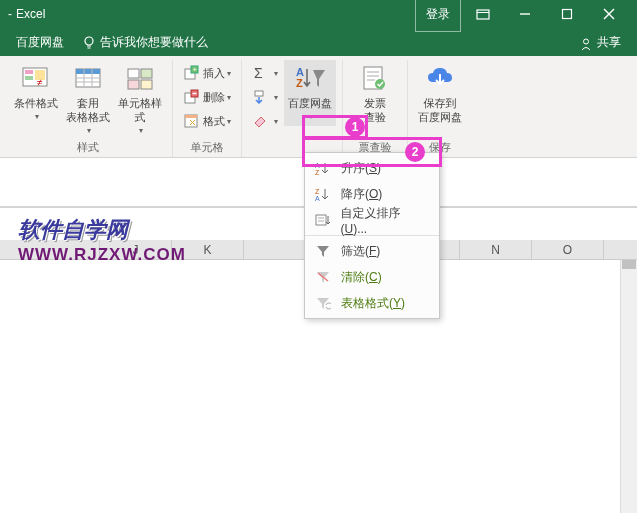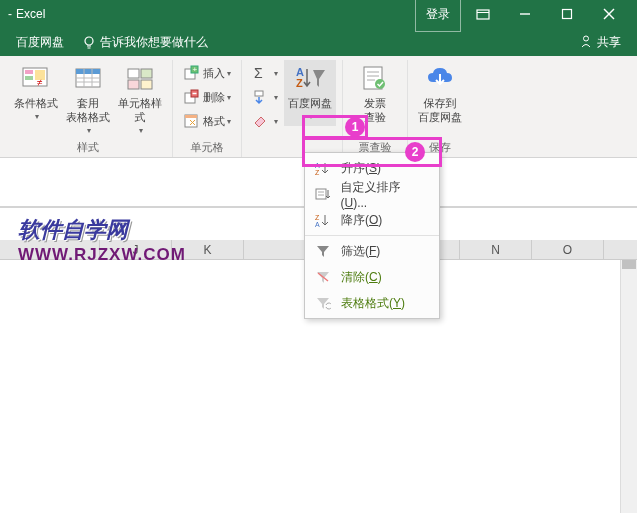--- a/index.html
+++ b/index.html
@@ -8,21 +8,21 @@
 .titlebar .app-name{margin-left:4px}
 .titlebar .spacer{flex:1}
 .tb-btn{display:inline-flex;align-items:center;justify-content:center;height:36px;padding:0 10px;margin-left:2px;font-size:12px}
 .tb-login{border:1px solid rgba(255,255,255,.5)}
 .tb-win{width:40px;padding:0}
 .tb-win svg{stroke:#fff}
 .tb-close{width:40px;padding:0}
 .quickbar{height:28px;background:#217346;display:flex;align-items:center;color:#fff;font-size:12px;padding:0 16px}
 .qb-item{margin-right:18px;display:inline-flex;align-items:center}
 .qb-item .bulb{margin-right:4px}
-.share{margin-left:auto;display:inline-flex;align-items:flex-start}
+.share{margin-left:auto;display:inline-flex;align-items:flex-end}
 .share svg{margin-right:4px}
 .ribbon{height:102px;background:#f3f2f1;border-bottom:1px solid #d4d4d4;display:flex;padding:4px 4px 0 4px}
 .rgroup{display:flex;flex-direction:column;align-items:center;padding:0 6px;border-right:1px solid #e1e1e1}
 .rgroup:last-child{border-right:none}
 .rgroup-body{flex:1;display:flex;align-items:flex-start}
 .rgroup-label{font-size:11px;color:#666;padding-bottom:2px}
 .bigbtn{display:flex;flex-direction:column;align-items:center;width:52px;padding:2px 0;font-size:11px;color:#444;text-align:center;line-height:14px}
 .bigbtn .ico{width:32px;height:32px;margin-bottom:2px;display:flex;align-items:center;justify-content:center}
 .smallbtns{display:flex;flex-direction:column;gap:2px;padding-top:2px}
 .smallbtn{display:flex;align-items:center;font-size:11px;color:#444;height:22px;padding:0 4px}
@@ -308,38 +308,38 @@
           <text x="0" y="7" font-size="7" fill="#4472c4">A</text>
           <text x="0" y="14" font-size="7" fill="#c55a11">Z</text>
           <path d="M10 2 L10 12 M7 9 L10 12 L13 9" fill="none" stroke="#666"></path>
         </svg>
       </span>
     <span><span>升序(</span><span class="key">S</span><span>)</span></span>
   </div>
   <div class="dd-item">
     <span class="ico">
         <svg width="16" height="14">
+          <text x="0" y="7" font-size="7" fill="#c55a11">Z</text>
+          <text x="0" y="14" font-size="7" fill="#4472c4">A</text>
+          <path d="M10 2 L10 12 M7 9 L10 12 L13 9" fill="none" stroke="#666"></path>
+        </svg>
+      </span>
+    <span><span>降序(</span><span class="key">O</span><span>)</span></span>
+  </div>
+  <div class="dd-item">
+    <span class="ico">
+        <svg width="16" height="14">
           <rect x="1" y="2" width="10" height="10" fill="#fff" stroke="#888"></rect>
           <line x1="3" y1="5" x2="9" y2="5" stroke="#aaa"></line>
           <line x1="3" y1="8" x2="9" y2="8" stroke="#aaa"></line>
           <path d="M13 3 L13 11 M11 9 L13 11 L15 9" fill="none" stroke="#666"></path>
         </svg>
       </span>
     <span><span>自定义排序(</span><span class="key">U</span><span>)...</span></span>
   </div>
-  <div class="dd-item">
-    <span class="ico">
-        <svg width="16" height="14">
-          <text x="0" y="7" font-size="7" fill="#c55a11">Z</text>
-          <text x="0" y="14" font-size="7" fill="#4472c4">A</text>
-          <path d="M10 2 L10 12 M7 9 L10 12 L13 9" fill="none" stroke="#666"></path>
-        </svg>
-      </span>
-    <span><span>降序(</span><span class="key">O</span><span>)</span></span>
-  </div>
   <div class="dd-sep"></div>
   <div class="dd-item">
     <span class="ico">
         <svg width="16" height="14">
           <path d="M2 2 L14 2 L9 8 L9 13 L7 11 L7 8 Z" fill="#888"></path>
         </svg>
       </span>
     <span><span>筛选(</span><span class="key">F</span><span>)</span></span>
   </div>
   <div class="dd-item disabled">

